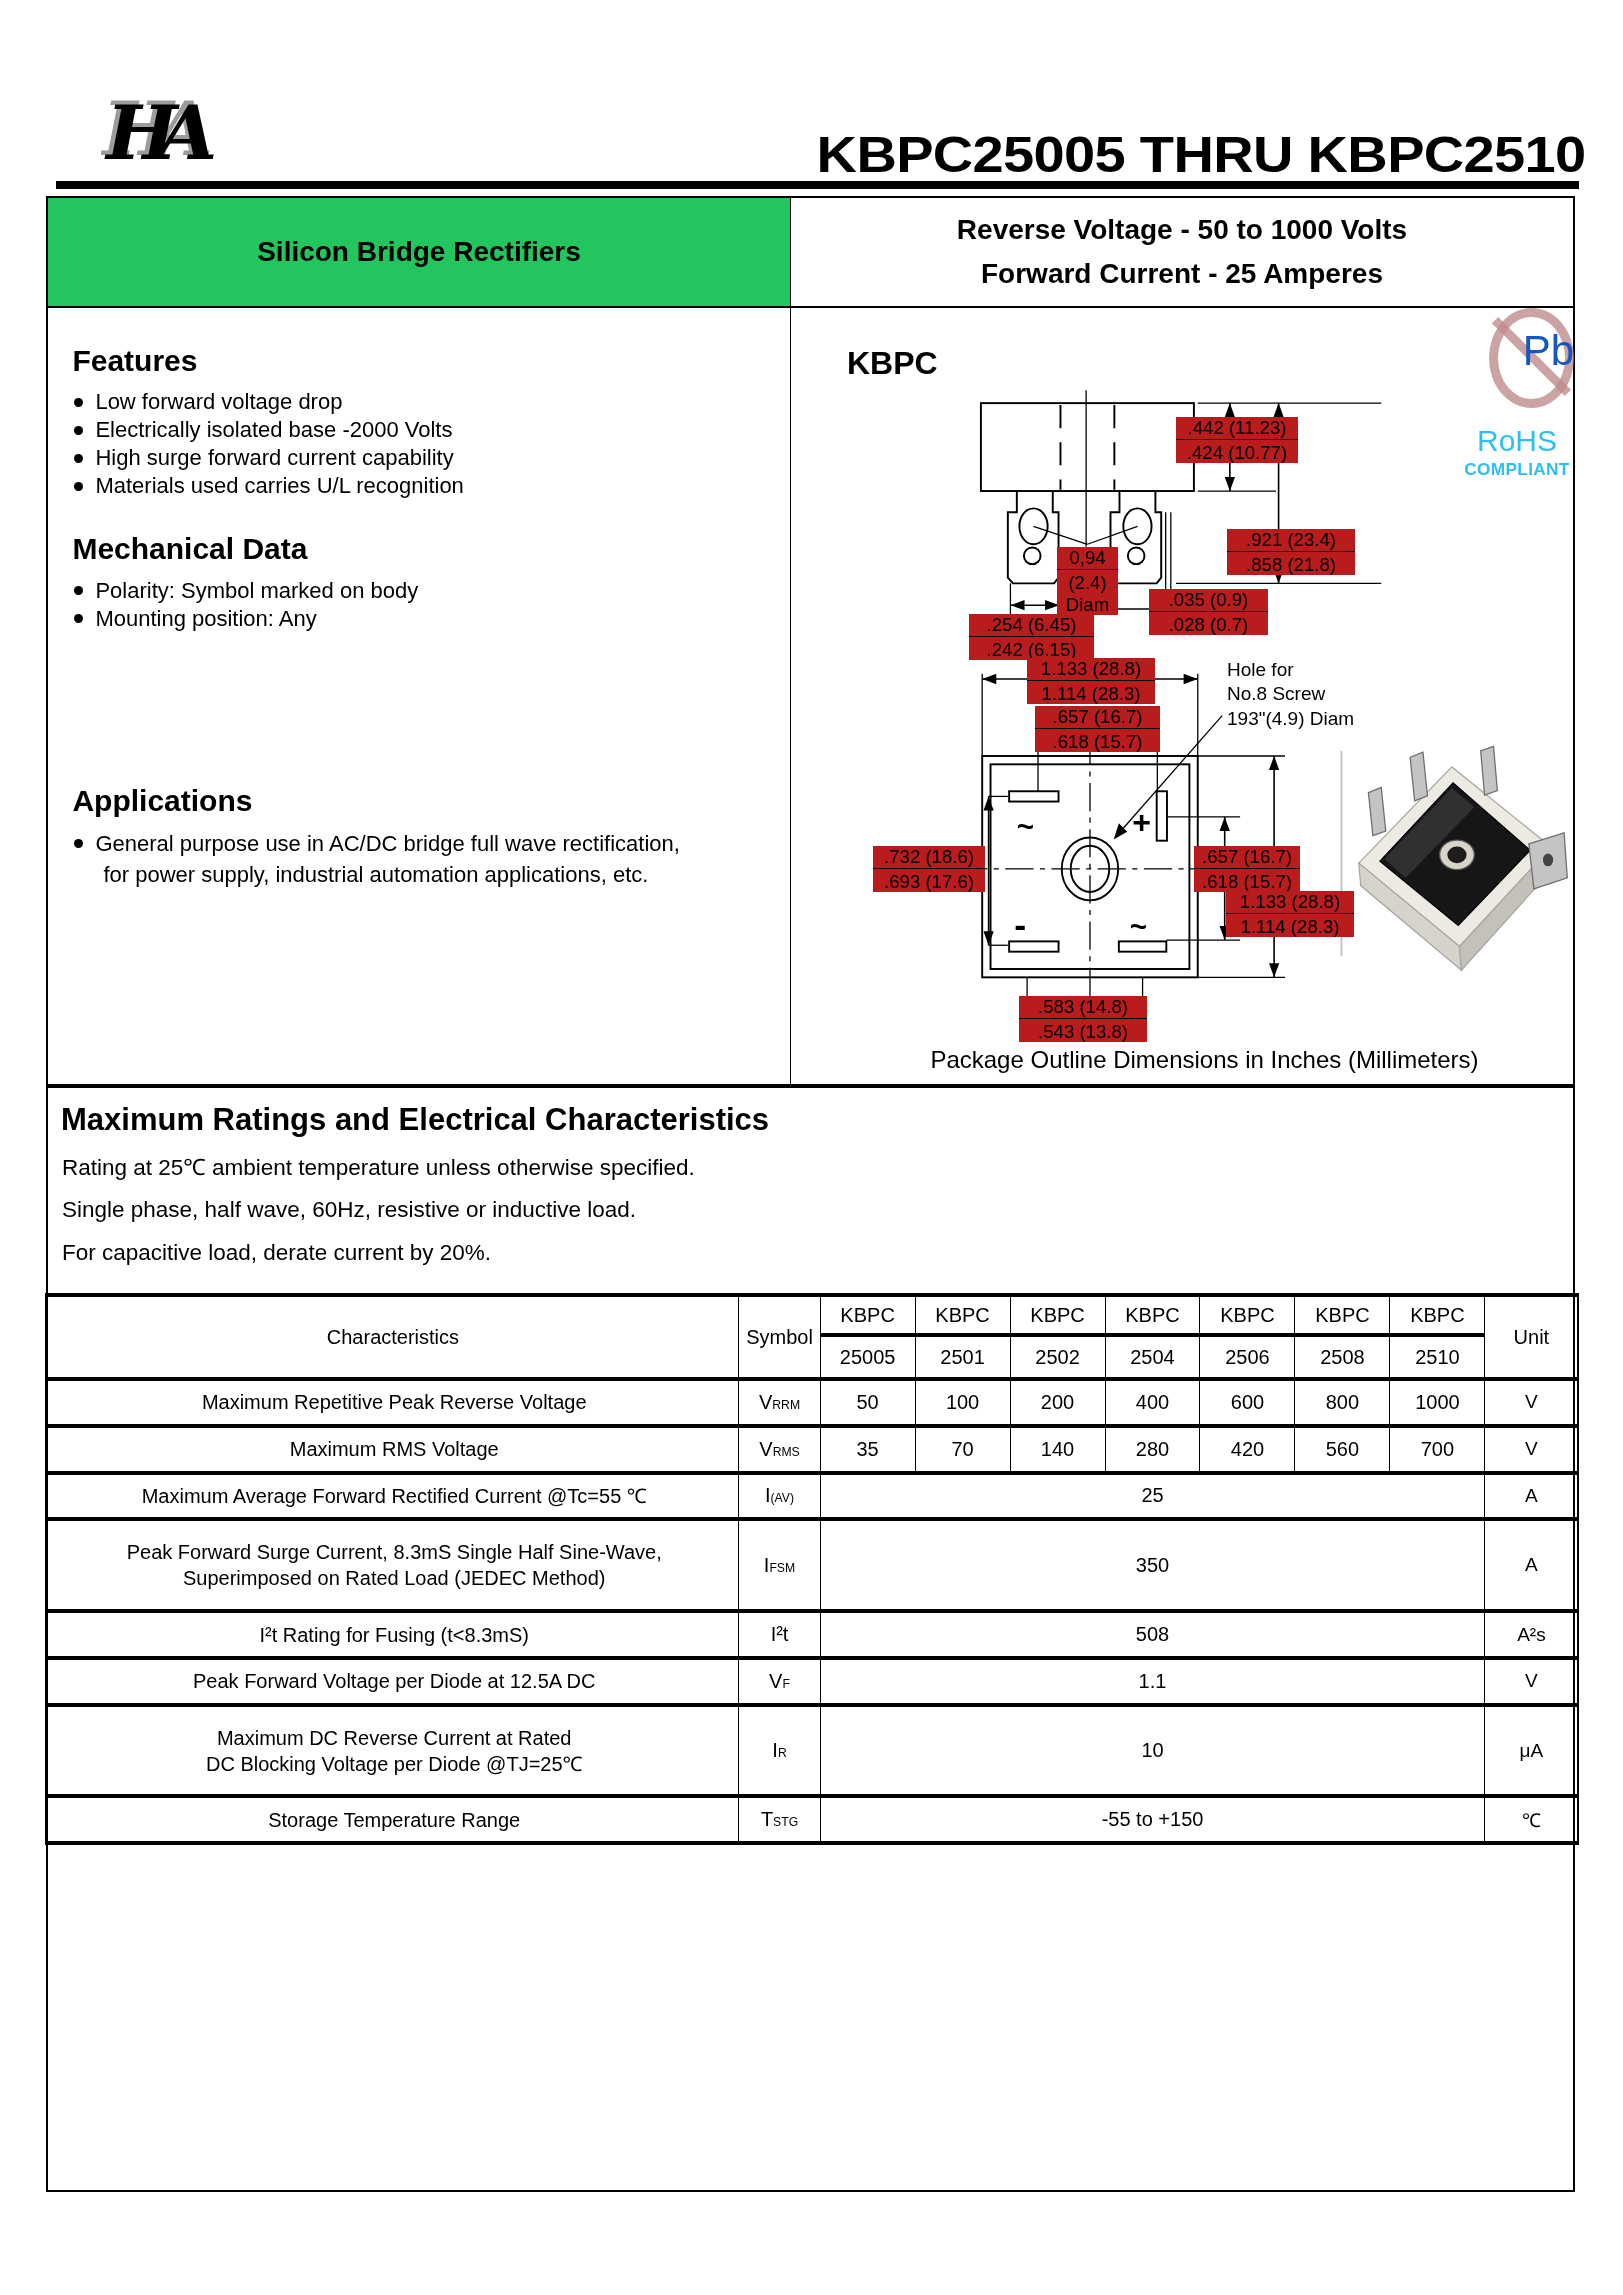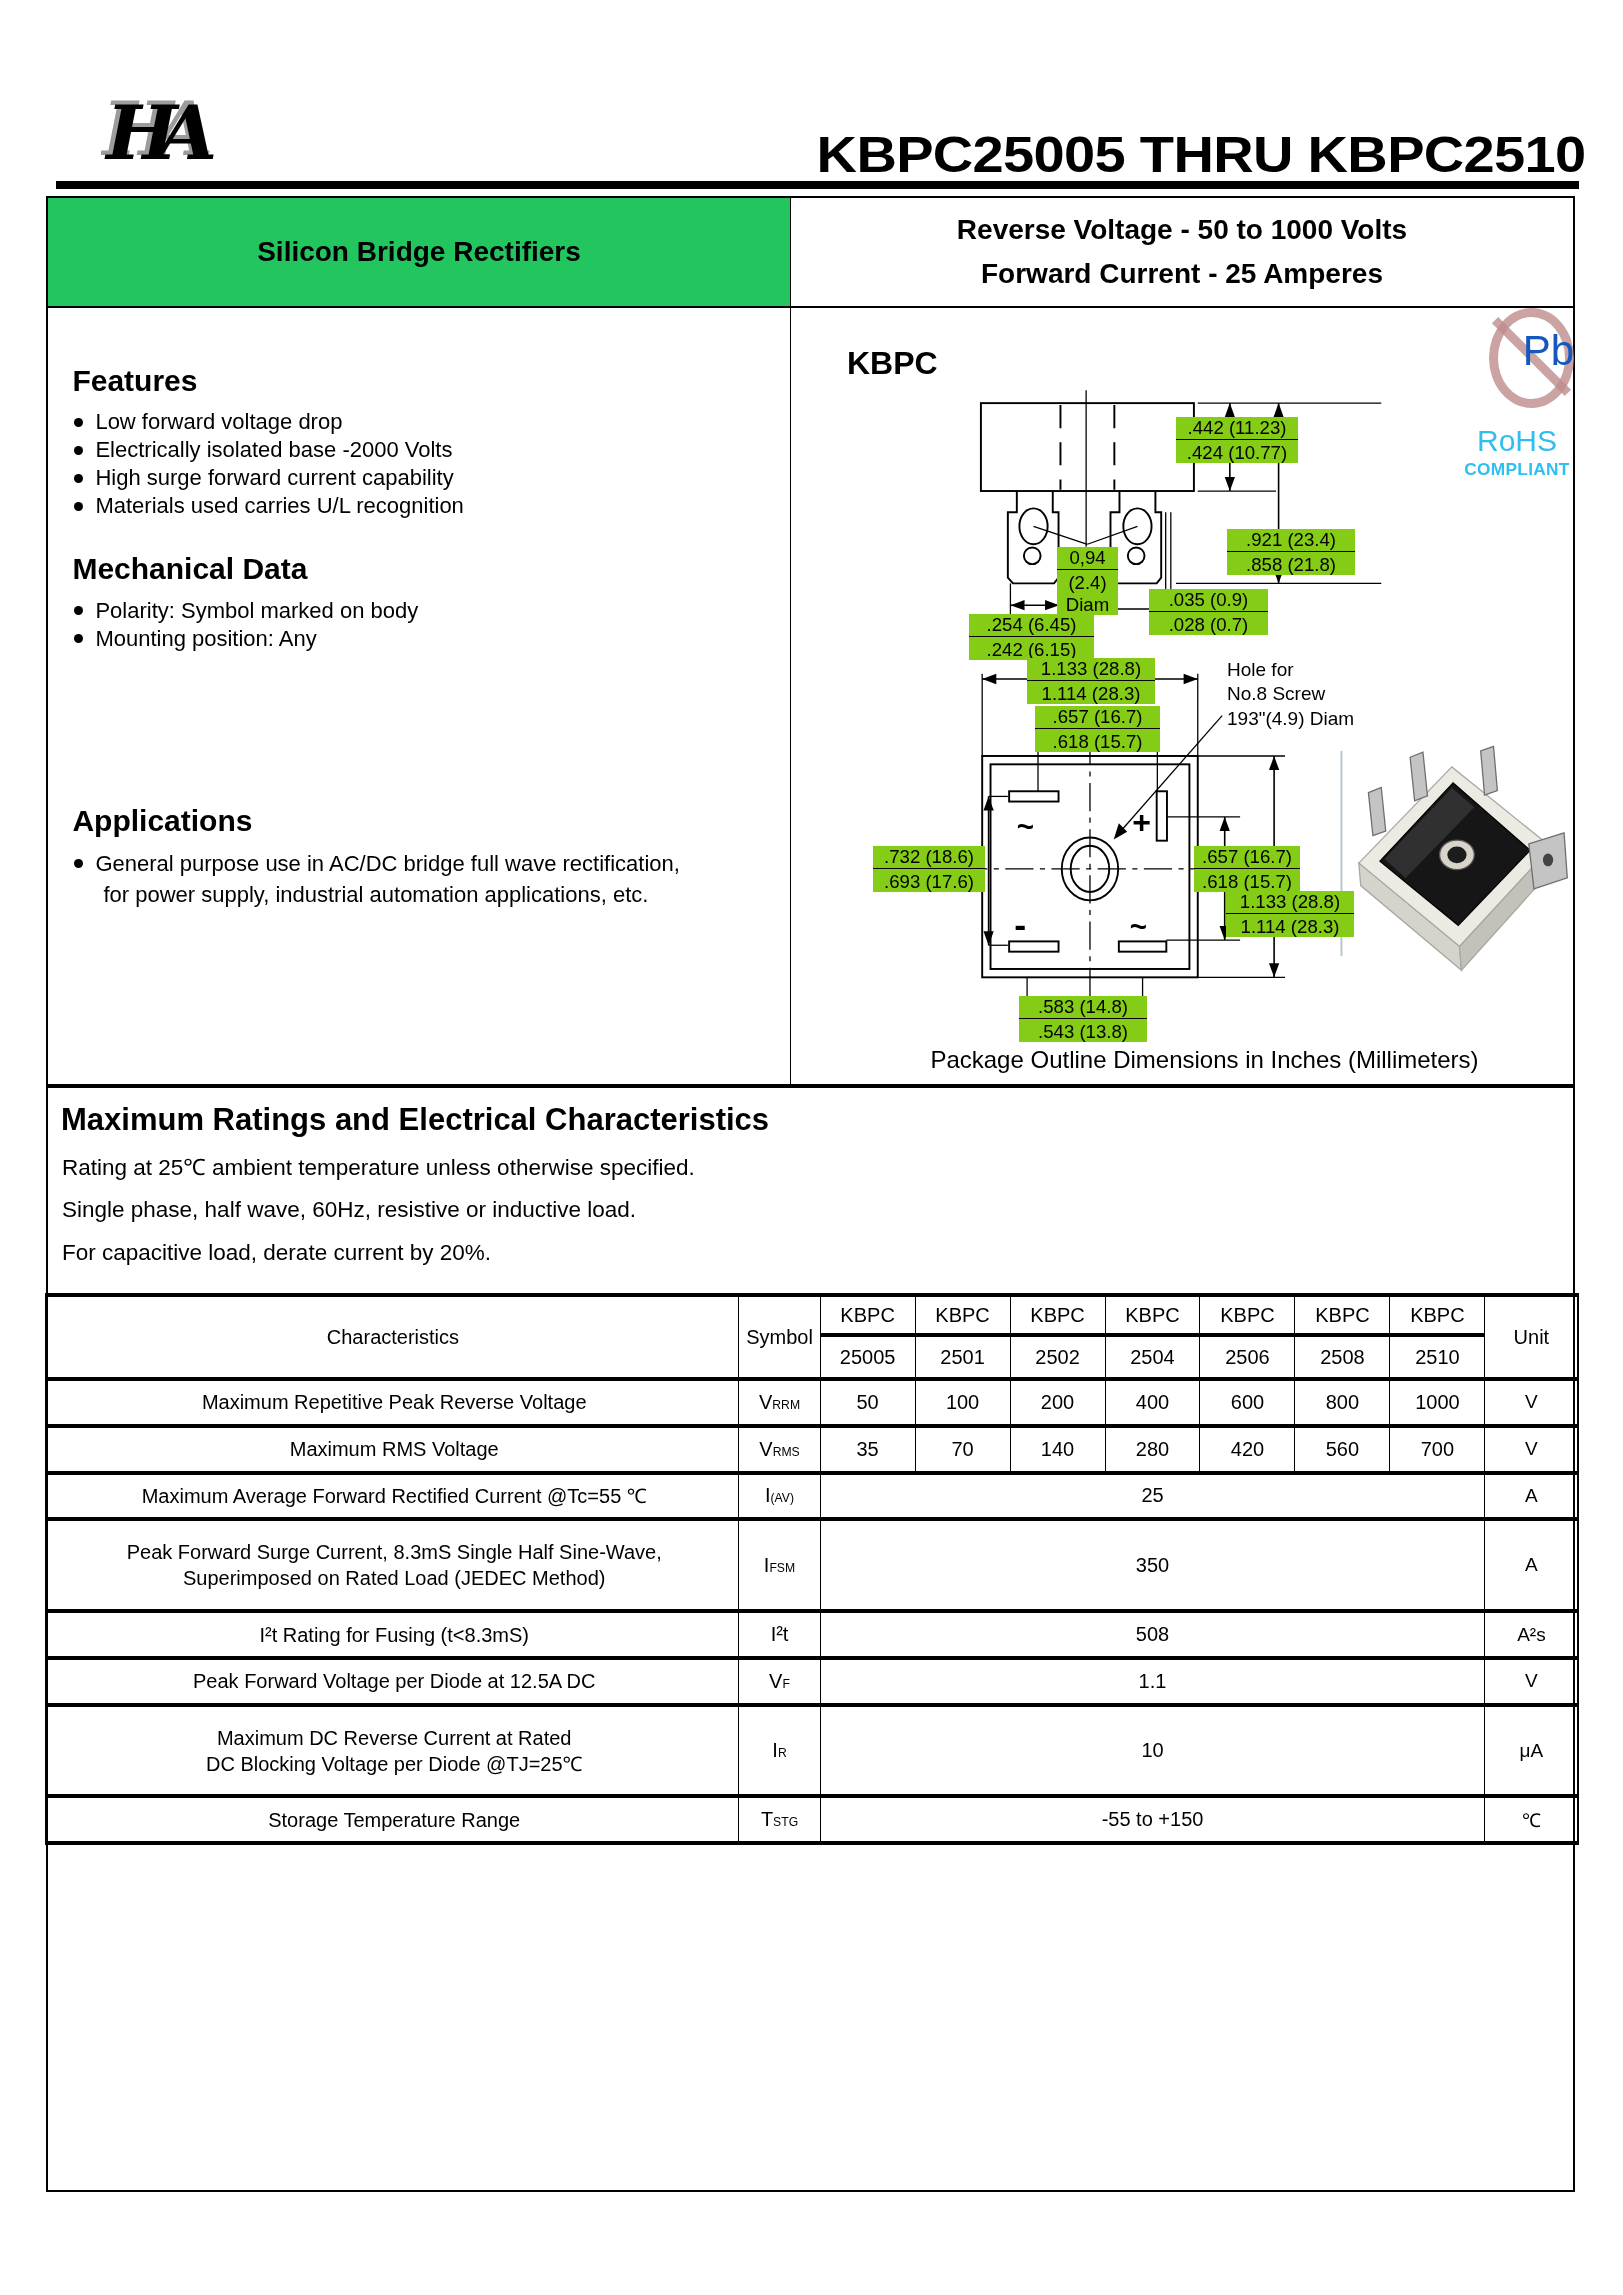--- a/index.html
+++ b/index.html
@@ -25,37 +25,37 @@
                 font-size:28px;font-weight:bold;padding:5.1px 0;box-sizing:border-box;}
 
   .two-col{position:absolute;left:0;top:110px;width:100%;height:780px;border-bottom:4.5px solid #000;
            box-sizing:border-box;display:flex;}
   .col-left{width:743px;border-right:1.9px solid #000;box-sizing:border-box;position:relative;
             padding:0 19px 0 24.4px;}
   .col-right{flex:1;position:relative;}
 
   
   .sec-h{font-size:30px;font-weight:bold;margin:0;}
-  #features-h{margin-top:56px;}
+  #features-h{margin-top:36px;}
   #mech-h{margin-top:32px;}
   #apps-h{margin-top:151px;}
   .blist{list-style:none;margin:10.3px 0 0 0;padding:0;font-size:22px;line-height:28px;}
   .blist li{position:relative;padding-left:23px;}
   .blist li::before{content:"";position:absolute;left:1.3px;top:9.6px;width:9px;height:9px;
                     background:#000;border-radius:50%;}
   .app-line1{position:relative;margin-top:10.3px;font-size:22px;line-height:31px;padding-left:23px;}
   .app-line1::before{content:"";position:absolute;left:1.3px;top:11px;width:9px;height:9px;
                      background:#000;border-radius:50%;}
   .app-line2{font-size:22px;line-height:31px;padding-left:31px;}
 
   
   .kbpc-label{position:absolute;left:56px;top:37px;font-size:32px;font-weight:bold;}
   .draw{position:absolute;left:0;top:0;}
 
-  .frac{position:absolute;text-align:center;font-size:18.6px;line-height:21px;background:#84cc16;white-space:nowrap;}
+  .frac{position:absolute;text-align:center;font-size:18.6px;line-height:21px;background:#b91c1c;white-space:nowrap;}
   .frac .top{display:block;border-bottom:1.9px solid #000;padding:0 3.2px 1.3px 3.2px;}
   .frac .bot{display:block;padding:1.3px 3.2px 0 3.2px;}
   .frac .extra{display:block;padding-top:1.3px;}
   .noteblock{position:absolute;font-size:19px;line-height:24.4px;background:#fff;white-space:nowrap;}
 
   .pb-badge{position:absolute;left:698px;top:0px;width:85px;height:99px;}
   .pb-ring{position:absolute;left:0;top:0;width:67px;height:82px;border:9px solid rgba(190,140,140,.8);
            border-radius:50%;}
   .pb-slash{position:absolute;left:38px;top:-2.6px;width:9px;height:103px;background:rgba(190,140,140,.8);
             transform:rotate(-45deg);}

